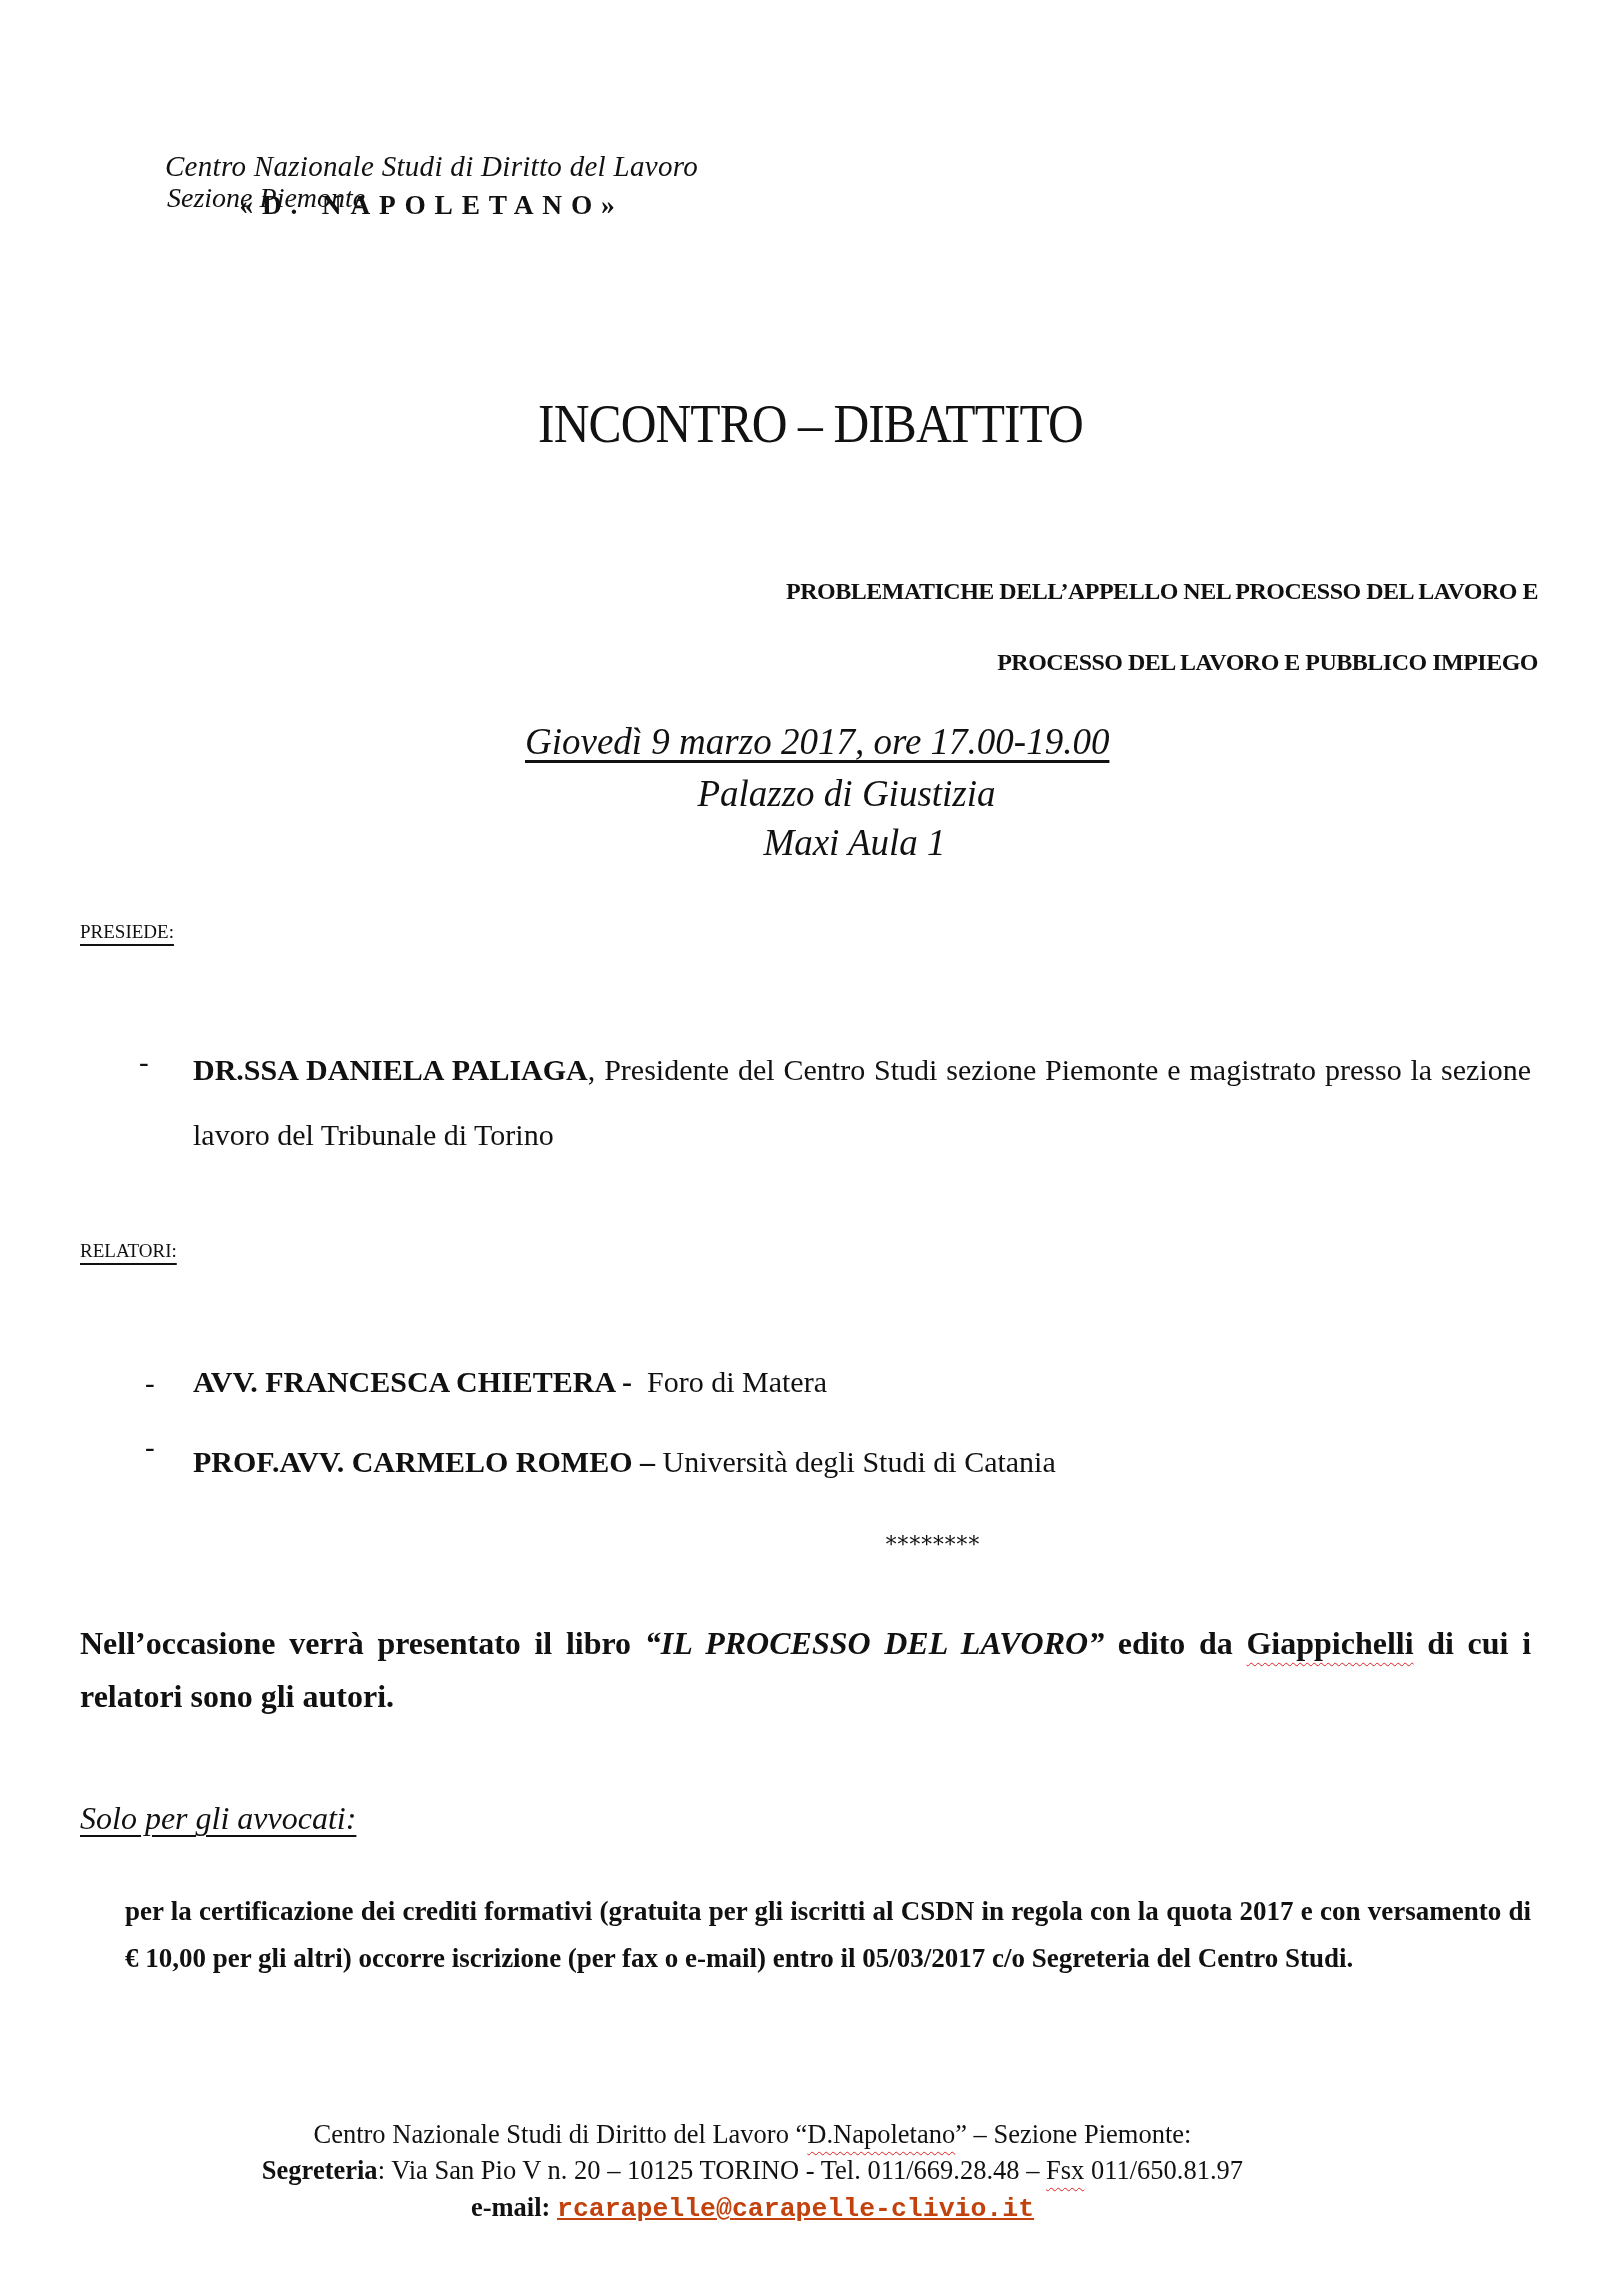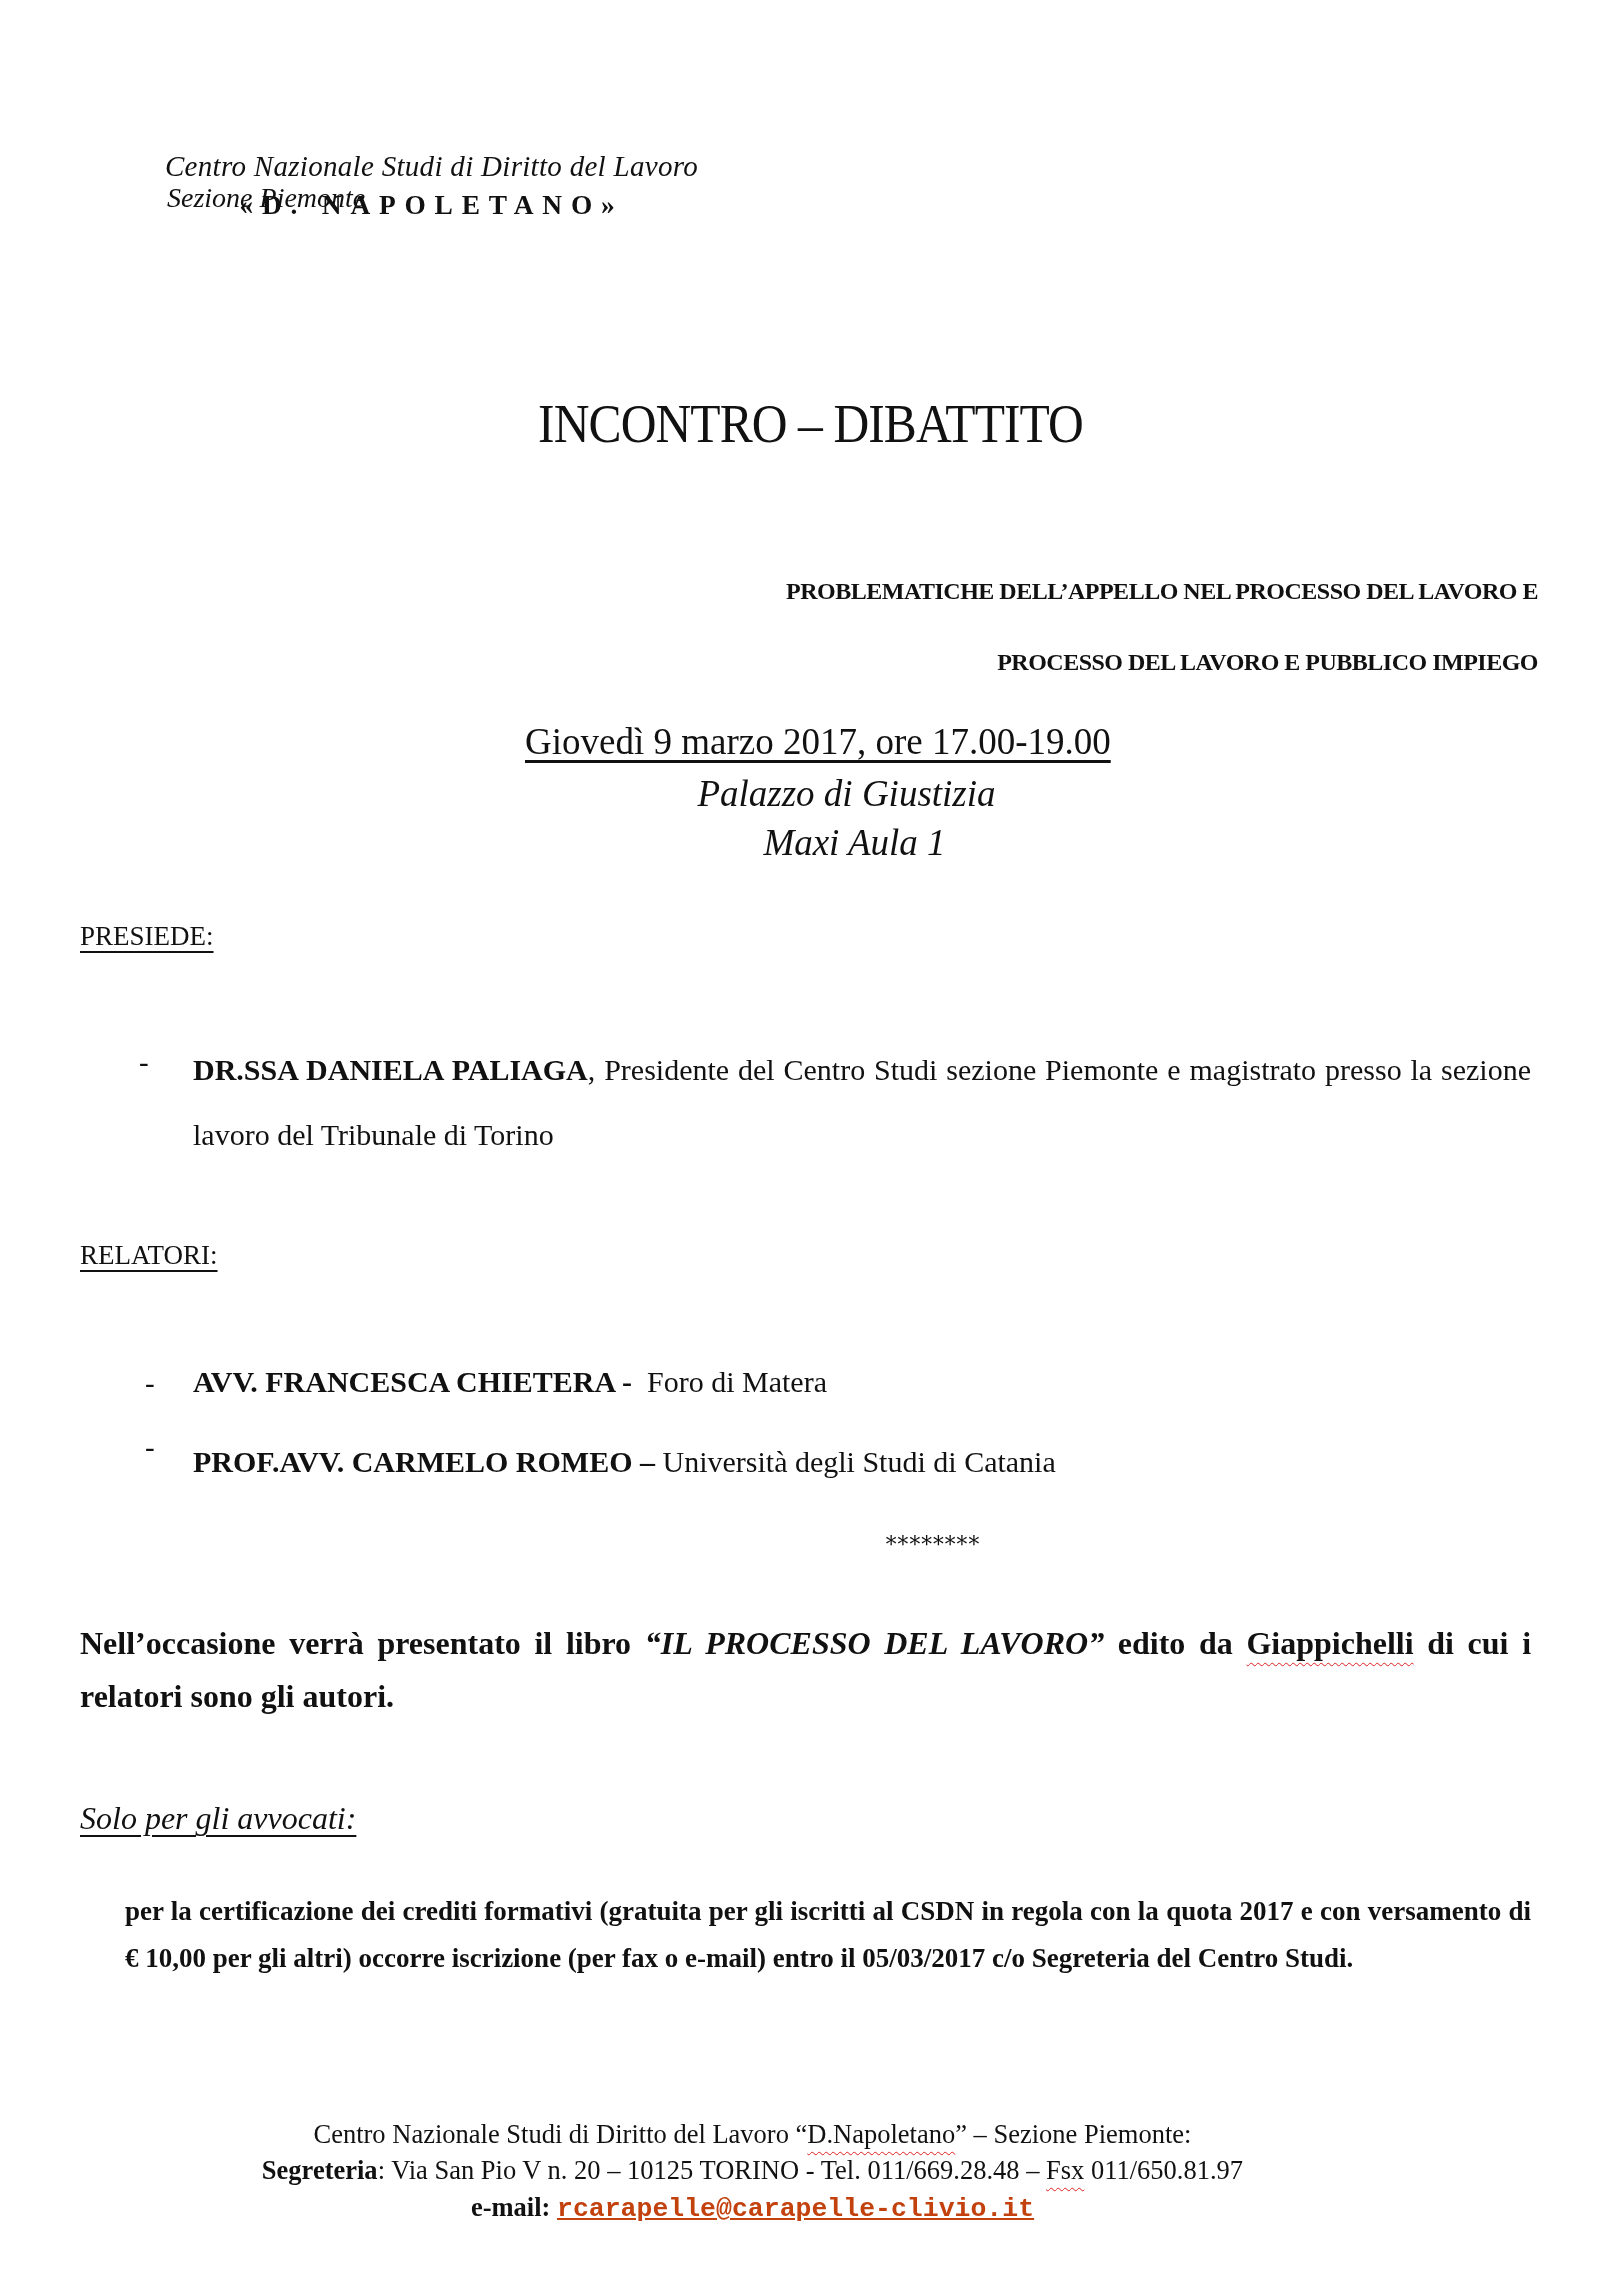--- a/index.html
+++ b/index.html
@@ -9,26 +9,26 @@
   .hdr { left: 98px; width: 667px; text-align: center; margin-top: 48px; }
   .hdr1 { top: 102px; font-style: italic; font-size: 29px; font-family: "Liberation Serif", serif; letter-spacing: 0.3px; }
   .hdr2 { top: 142px; font-size: 27.4px; letter-spacing: 8.8px; font-family: "Liberation Serif", serif; font-weight: bold; }
   .hdr3 { top: 182px; font-style: italic; font-size: 28px; font-family: "Liberation Serif", serif; left: 167px; }
   .title { top: 392px; left: 0; width: 1621px; text-align: center; font-size: 55px;
            font-family: "Liberation Serif", serif; letter-spacing: -1px; transform: scaleX(0.9); }
   .subtitle { left: 78px; width: 1460px; text-align: right; font-weight: bold; font-size: 24px;
               font-family: "Liberation Serif", serif; letter-spacing: -0.5px; }
   .st1 { top: 578px; }
   .st2 { top: 649px; }
-  .when { top: 720px; left: 525px; font-size: 37px; text-decoration: underline;
+  .when { top: 720px; left: 525px; font-style: italic; font-size: 37px; text-decoration: underline;
           text-decoration-thickness: 2.9px; text-underline-offset: 5.9px; font-family: "Liberation Serif", serif; }
   .where { left: 0; width: 1621px; text-align: center; font-style: italic; font-size: 37px; font-family: "Liberation Serif", serif; }
   .where1 { top: 772px; left: 36px; }
   .where2 { top: 821px; left: 44px; }
-  .label { left: 80px; font-size: 27px; text-decoration: underline; text-decoration-thickness: 2px;
+  .label { left: 80px; font-size: 19px; text-decoration: underline; text-decoration-thickness: 2px;
            text-underline-offset: 5.9px; font-family: "Liberation Serif", serif; text-align: right; }
   .lbl-presiede { top: 921px; }
   .lbl-relatori { top: 1240px; }
   .bullet-dash { font-size: 29px; font-family: "Liberation Serif", serif; }
   .para { font-family: "Liberation Serif", serif; font-size: 30px; line-height: 65px; text-align: justify; }
   .presiede-item { top: 1037px; left: 193px; width: 1338px; text-align-last: left; }
   .presiede-dash { top: 1046px; left: 139px; }
   .rel-item { left: 193px; font-size: 30px; font-family: "Liberation Serif", serif; }
   .rel1 { top: 1365px; }
   .rel2 { top: 1429px; margin-top: 16px; }

